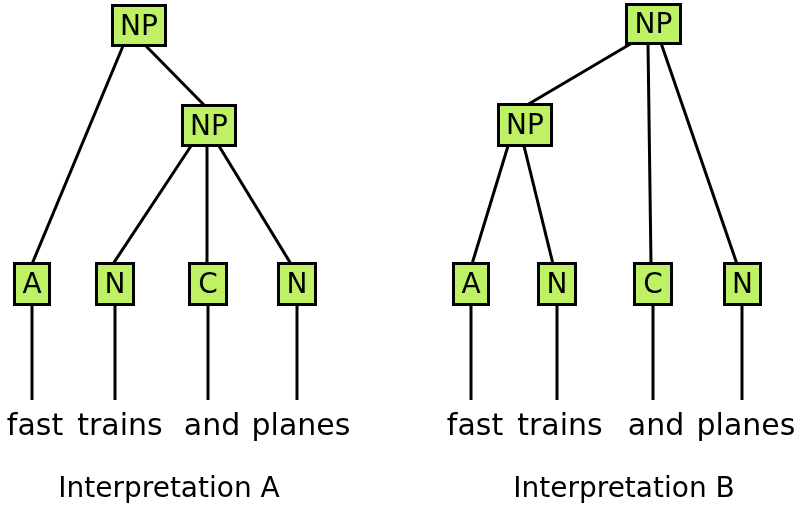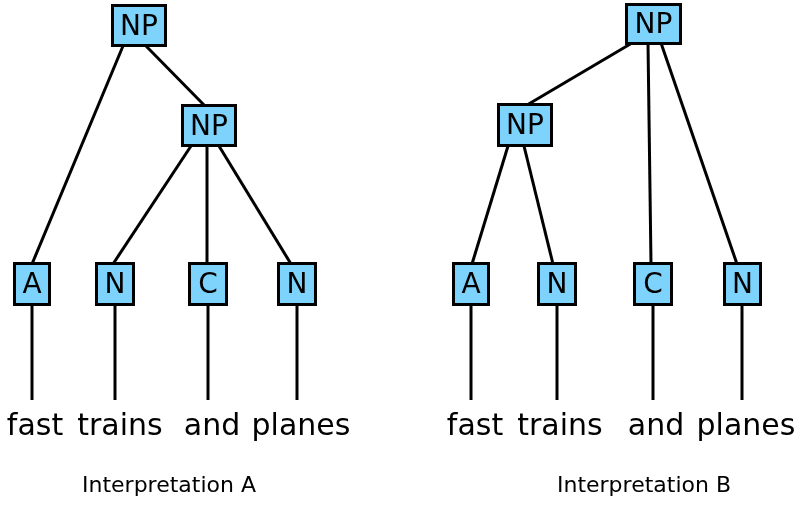--- a/index.html
+++ b/index.html
@@ -19,39 +19,39 @@
   }
   svg.edges line {
     stroke: #000000;
     stroke-width: 3;
     stroke-linecap: butt;
   }
   .node {
     position: absolute;
     box-sizing: border-box;
     border: 3px solid #000000;
-    background: #7dd3fc;
+    background: #bef264;
     display: flex;
     align-items: center;
     justify-content: center;
     font-size: 28px;
     line-height: 1;
     color: #000000;
   }
   .word {
     position: absolute;
     transform: translateX(-50%);
     font-size: 30px;
     line-height: 1;
     white-space: nowrap;
   }
   .caption {
     position: absolute;
     transform: translateX(-50%);
-    font-size: 22px;
+    font-size: 28px;
     line-height: 1;
     white-space: nowrap;
   }
 </style>
 </head>
 <body>
 
 <div class="canvas">
 
   <svg class="edges" viewBox="0 0 800 513" xmlns="http://www.w3.org/2000/svg">
@@ -98,15 +98,15 @@
   <div class="node" style="left: 452px; top: 262px; width: 38px; height: 44px; border-color: rgb(0, 0, 0); color: rgb(0, 0, 0);">A</div>
   <div class="node" style="left: 537px; top: 262px; width: 40px; height: 44px; border-color: rgb(0, 0, 0); color: rgb(0, 0, 0);">N</div>
   <div class="node" style="left: 633px; top: 262px; width: 40px; height: 44px; border-color: rgb(0, 0, 0); color: rgb(0, 0, 0);">C</div>
   <div class="node" style="left: 723px; top: 262px; width: 39px; height: 44px; border-color: rgb(0, 0, 0); color: rgb(0, 0, 0);">N</div>
 
   <span class="word" style="left:475px; top:410px;">fast</span>
   <span class="word" style="left:560px; top:410px;">trains</span>
   <span class="word" style="left:656px; top:410px;">and</span>
   <span class="word" style="left:746px; top:410px;">planes</span>
 
-  <span class="caption" style="left:644px; top:474px;">Interpretation B</span>
+  <span class="caption" style="left:624px; top:474px;">Interpretation B</span>
 
 </div>
 
 </body></html>

